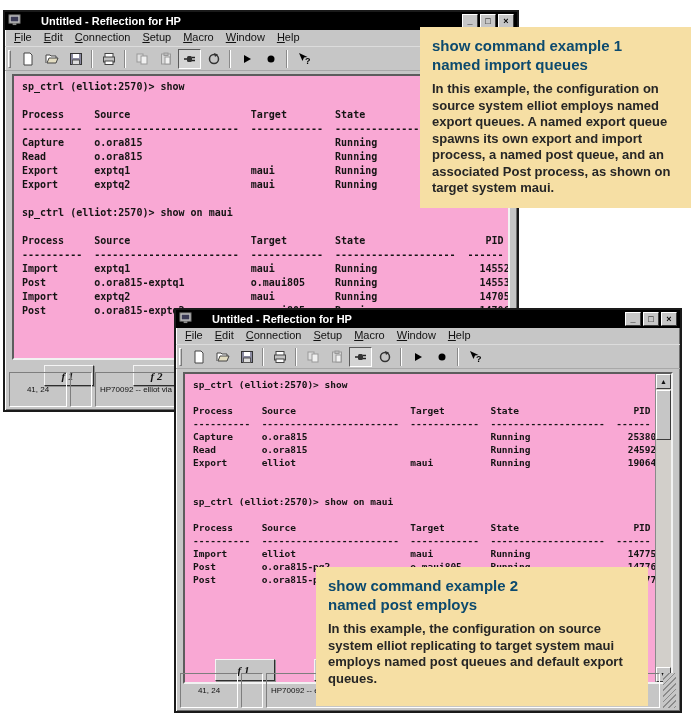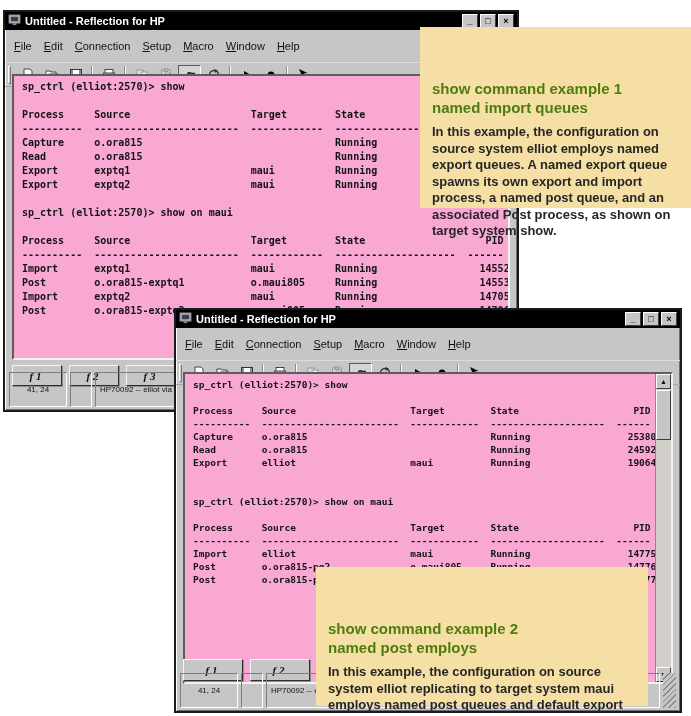--- a/index.html
+++ b/index.html
@@ -2,26 +2,26 @@
 <html><head>
 <meta charset="utf-8">
 <style>
   * { box-sizing: border-box; margin: 0; padding: 0; }
   html,body { width:691px; height:716px; }
   body { position:relative; background:#ffffff; font-family:"Liberation Sans", sans-serif; overflow:hidden; }
 
   
   .win { position:absolute; background:#c6c6c6; border:2px solid #1a1a1a;
          box-shadow: inset 1px 1px 0 #ffffff, inset -1px -1px 0 #6e6e6e; }
-  .titlebar { height:18px; background:#000000; display:flex; align-items:center; gap:4px; padding:0 3px; }
+  .titlebar { height:18px; background:#000000; display:flex; align-items:center; gap:20px; padding:0 3px; }
   .title-text { flex:1; color:#ffffff; font-size:11px; font-weight:bold; white-space:nowrap; overflow:hidden; }
   .win-btns { display:flex; gap:2px; }
   .win-btn { width:16px; height:14px; background:#c6c6c6; border:1px solid; border-color:#ffffff #3c3c3c #3c3c3c #ffffff;
              font-size:9px; font-weight:bold; color:#000; display:flex; align-items:center; justify-content:center; line-height:1; }
-  .menubar { height:17px; display:flex; align-items:center; padding:16px 4px; gap:2px; border-bottom:1px solid #dcdcdc; }
+  .menubar { height:17px; display:flex; align-items:flex-start; padding:0 4px; gap:2px; border-bottom:1px solid #dcdcdc; }
   .menu-item { font-size:11px; color:#111; padding:1px 5px; white-space:nowrap; }
   .menu-item::first-letter { text-decoration: underline; }
   .toolbar { height:24px; display:flex; align-items:center; padding:0 3px; gap:1px; border-bottom:1px solid #a8a8a8; }
   .tb-groove { width:3px; height:18px; border:1px solid; border-color:#ffffff #7a7a7a #7a7a7a #ffffff; margin-right:4px; }
   .tb-btn { width:23px; height:20px; display:flex; align-items:center; justify-content:center; background:#c6c6c6;
             border:1px solid #c6c6c6; }
   .tb-btn.pressed { border-color:#5a5a5a #ffffff #ffffff #5a5a5a; background:#d4d4d4; }
   .tb-sep { width:2px; height:18px; border-left:1px solid #8a8a8a; border-right:1px solid #ffffff; margin:0 3px; }
   .tb-btn svg { display:block; }
 
@@ -41,35 +41,35 @@
             font-size:7px; text-align:center; line-height:13px; color:#111; }
   .sb-up { top:0; } .sb-down { bottom:0; }
   .sb-thumb { position:absolute; left:0; top:16px; width:100%; height:50px; background:#c6c6c6;
               border:1px solid; border-color:#ffffff #3c3c3c #3c3c3c #ffffff; }
 
   
   .fkeys { position:absolute; left:7px; right:7px; display:flex; gap:7px; }
   .fkey { background:#c6c6c6; border:1px solid; border-color:#f4f4f4 #2e2e2e #2e2e2e #f4f4f4;
           box-shadow:1px 1px 0 #8f8f8f; display:flex; align-items:center; justify-content:center;
           font-family:"Liberation Serif", serif; font-style:italic; font-weight:bold; font-size:11px;
-          letter-spacing:3px; color:#111; }
+          letter-spacing:3px; color:#111;margin-left:32px; }
   .fkey-back { width:50px; height:21px; }
   .fkey-front { width:60px; height:22px; }
   .statusbar { position:absolute; left:2px; right:2px; bottom:2px; display:flex; gap:3px; align-items:stretch; padding:1px 2px; }
   .status-cell { border:1px solid; border-color:#7e7e7e #ffffff #ffffff #7e7e7e;
                  font-size:8px; color:#111; padding:12px 4px; white-space:nowrap; overflow:hidden; }
   .cell-pos { width:58px; text-align:center; }
   .cell-mid { width:22px; }
   .cell-conn { flex:1; }
   .grip { width:13px; border:none; background:
           repeating-linear-gradient(135deg, #8a8a8a 0px, #8a8a8a 1px, #c6c6c6 1px, #c6c6c6 4px); }
 
   
   .callout { position:absolute; background:#f6dfa4; padding:9px 10px 8px 12px; }
-  .callout-title { font-size:15px; line-height:19px; font-weight:bold; color:#4d7c0f;margin-top:43px; }
+  .callout-title { font-size:15px; line-height:19px; font-weight:bold; color:#0c4a6e; }
   .callout-body { margin-top:7px; font-size:13px; line-height:16.5px; font-weight:bold; color:#262626; }
   .it { }
 
   
   #win-back  { left:3px;  top:10px;  width:516px; height:402px; z-index:10; }
   #term-back { top:62px;  height:286px; }
   #fkeys-back { top:353px; }
   #win-front { left:174px; top:308px; width:508px; height:405px; z-index:30; }
   #term-front { top:62px; height:312px; }
   #fkeys-front { top:349px; }
@@ -229,21 +229,21 @@
     <span class="status-cell cell-mid"></span>
     <span class="status-cell cell-conn">HP70092 -- elliot via TELNET</span>
   </div>
 </div>
 
 <div class="callout" id="callout-1">
   <div class="callout-title">
     <div>show command example 1</div>
     <div>named import queues</div>
   </div>
-  <div class="callout-body"><span>In this example, the configuration on source system </span><span class="it">elliot</span><span> employs named export queues. A named export queue spawns its own export and import process, a named post queue, and an associated Post process, as shown on target system </span><span class="it">show</span><span>.</span></div>
+  <div class="callout-body"><span>In this example, the configuration on source system </span><span class="it">elliot</span><span> employs named export queues. A named export queue spawns its own export and import process, a named post queue, and an associated Post process, as shown on target system </span><span class="it">maui</span><span>.</span></div>
 </div>
 
 <div class="win" id="win-front">
   <div class="titlebar">
     <span>
       <svg width="13" height="13" viewBox="0 0 14 14">
           <rect x="1" y="2" width="12" height="9" fill="#bfbfbf" stroke="#666"></rect>
           <rect x="3" y="4" width="8" height="5" fill="#3a3a55"></rect>
           <rect x="5" y="11" width="4" height="2" fill="#8a8a8a"></rect>
         </svg>

